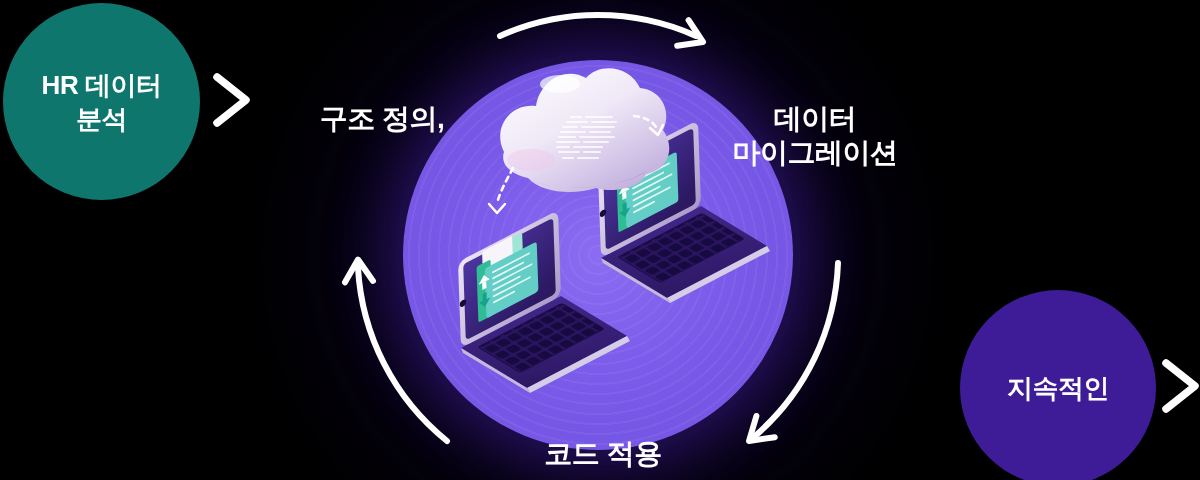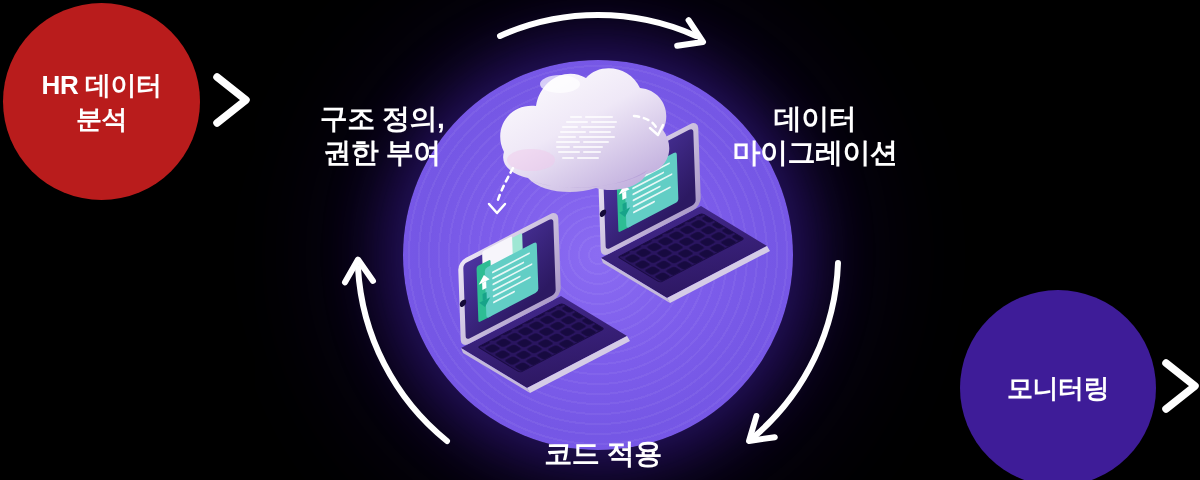--- a/index.html
+++ b/index.html
@@ -1,21 +1,21 @@
 <!DOCTYPE html>
 <html><head>
 <meta charset="utf-8">
 <style>
   html,body{margin:0;padding:0;background:#000;}
   #canvas{position:relative;width:1200px;height:480px;background:#000;overflow:hidden;
           font-family:"Liberation Sans","DejaVu Sans",sans-serif;}
   .node{position:absolute;border-radius:50%;display:flex;flex-direction:column;
         align-items:center;justify-content:center;color:#fff;font-weight:700;
         font-size:26px;line-height:34px;text-align:center;letter-spacing:-0.5px;}
-  #node-left{left:3px;top:3px;width:197px;height:197px;background:#b91c1c;}
+  #node-left{left:3px;top:3px;width:197px;height:197px;background:#0f766e;}
   #node-right{left:960px;top:290px;width:196px;height:196px;background:#3E1C98;}
   .cycle-label{position:absolute;width:220px;color:#fff;font-weight:700;font-size:28px;
         line-height:34px;text-align:center;letter-spacing:-0.5px;}
   #label-define{left:272px;top:102px;}
   #label-migration{left:705px;top:102px;}
   #label-apply{left:493px;top:437px;}
   #glow-circle{position:absolute;left:403px;top:60px;width:390px;height:390px;border-radius:50%;
     background:
       repeating-radial-gradient(circle, rgba(255,255,255,0) 0 8px, rgba(255,255,255,0.05) 8px 10px),
       radial-gradient(circle,
@@ -29,21 +29,21 @@
 <body>
 
 <div id="canvas">
 
   <div class="node" id="node-left">
     <span>HR 데이터</span>
     <span>분석</span>
   </div>
 
   <div class="node" id="node-right">
-    <span>모니터링</span>
+    <span>지속적인</span>
   </div>
 
   <div id="glow-circle"></div>
 
   <svg id="scene" width="1200" height="480" viewBox="0 0 1200 480">
     <defs>
       <linearGradient id="gFrame" x1="0" y1="0" x2="1" y2="1">
         <stop offset="0" stop-color="#EDE7F6"></stop>
           <stop offset="1" stop-color="#A897C6"></stop>
       </linearGradient>
@@ -174,21 +174,20 @@
       </g>
       <g>
         <path d="M 513 168 C 505 183 499 194 497 204" stroke-width="2.5" stroke-dasharray="5 5"></path>
         <polyline points="489,204 497,213 505,204" stroke-width="2.5"></polyline>
       </g>
     </g>
   </svg>
 
   <div class="cycle-label" id="label-define">
     <span style="display:block">구조 정의,</span>
-    <span style="display:block">권한 부여</span>
   </div>
   <div class="cycle-label" id="label-apply">
     <span style="display:block">코드 적용</span>
   </div>
   <div class="cycle-label" id="label-migration">
     <span style="display:block">데이터</span>
     <span style="display:block">마이그레이션</span>
   </div>
 
 </div>

